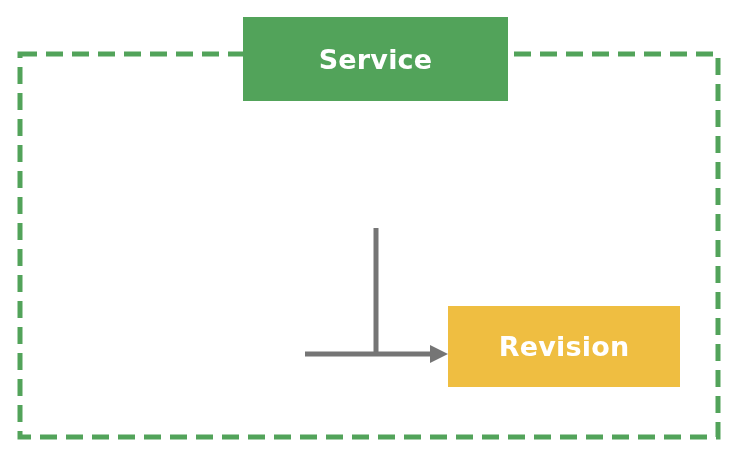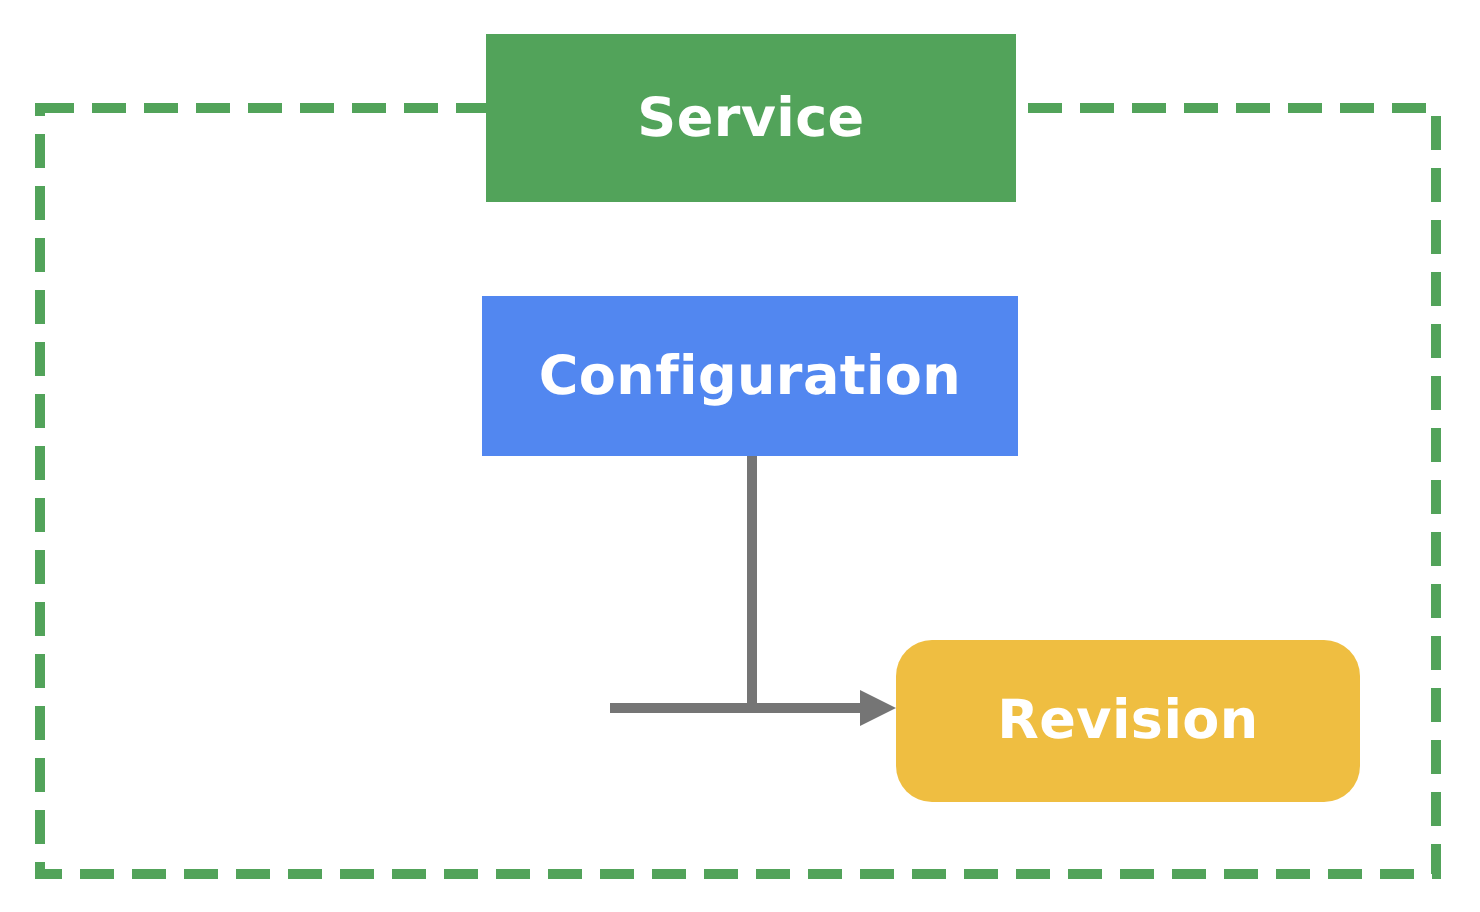--- a/index.html
+++ b/index.html
@@ -68,26 +68,25 @@
   #node-route {
     left: 72px;
     top: 313px;
     width: 233px;
     height: 82px;
     background: #d94f3d;
     font-size: 27px;
   }
   #node-revision {
     left: 448px;
-    top: 320px;
+    top: 306px;
     width: 232px;
     height: 81px;
     background: #efbe41;
     font-size: 27px;
-    border-radius: 18px;
   }
   .connector-layer {
     position: absolute;
     left: 0;
     top: 0;
     width: 740px;
     height: 456px;
     overflow: visible;
   }
 </style>
@@ -108,22 +107,19 @@
 
     <path d="M 305 354 L 432 354" stroke="#757575" stroke-width="5" fill="none"></path>
 
     <path d="M 430 345 L 448 354 L 430 363 Z" fill="#757575"></path>
   </svg>
 
   <div class="node" id="node-service">
     <span class="node-label">Service</span>
   </div>
 
-  <div class="node" id="node-configuration">
-    <span class="node-label">Configuration</span>
-  </div>
 
 
   <div class="node" id="node-revision">
     <span class="node-label">Revision</span>
   </div>
 
 </div>
 
 </body></html>

